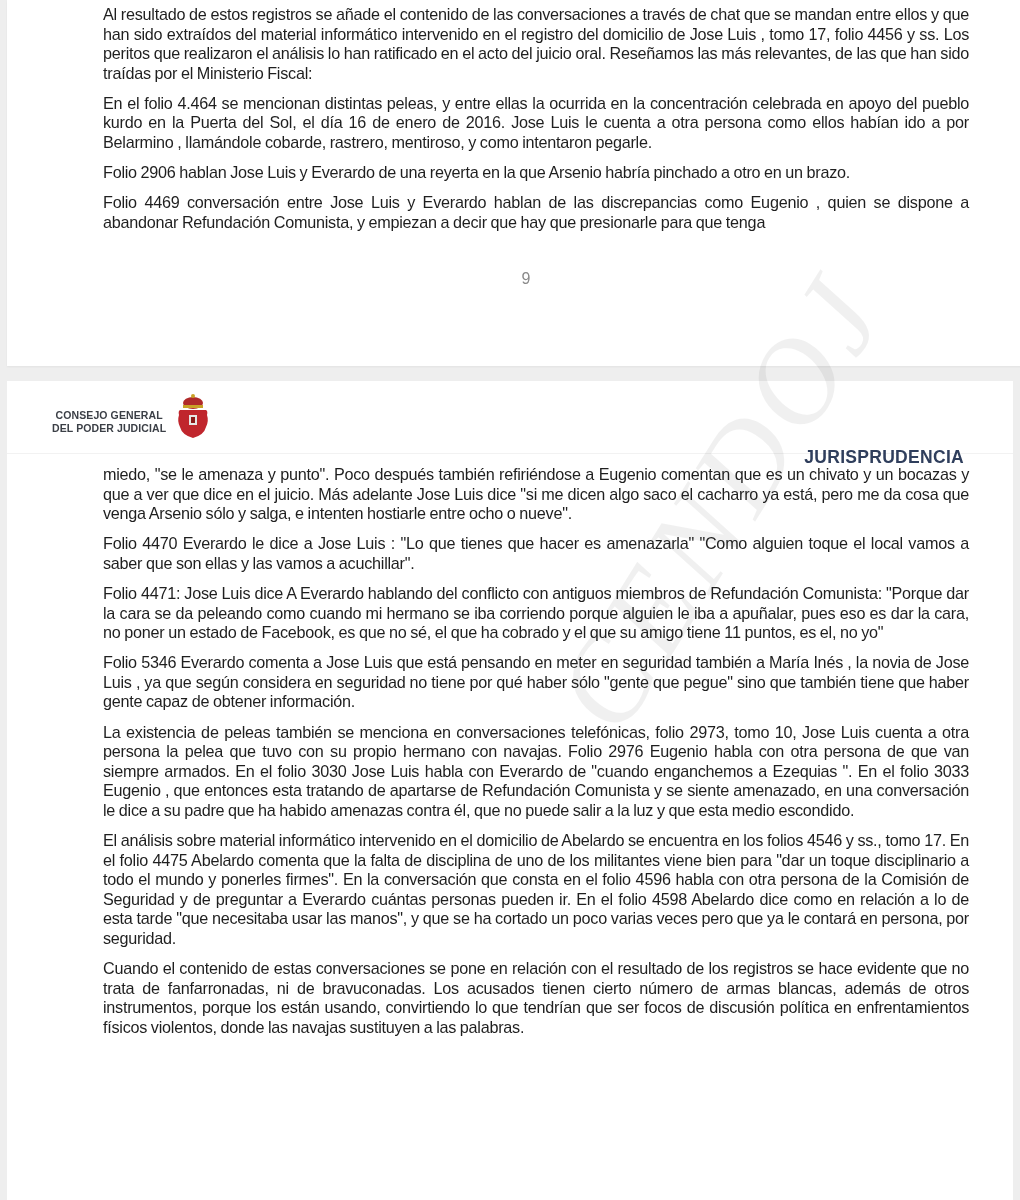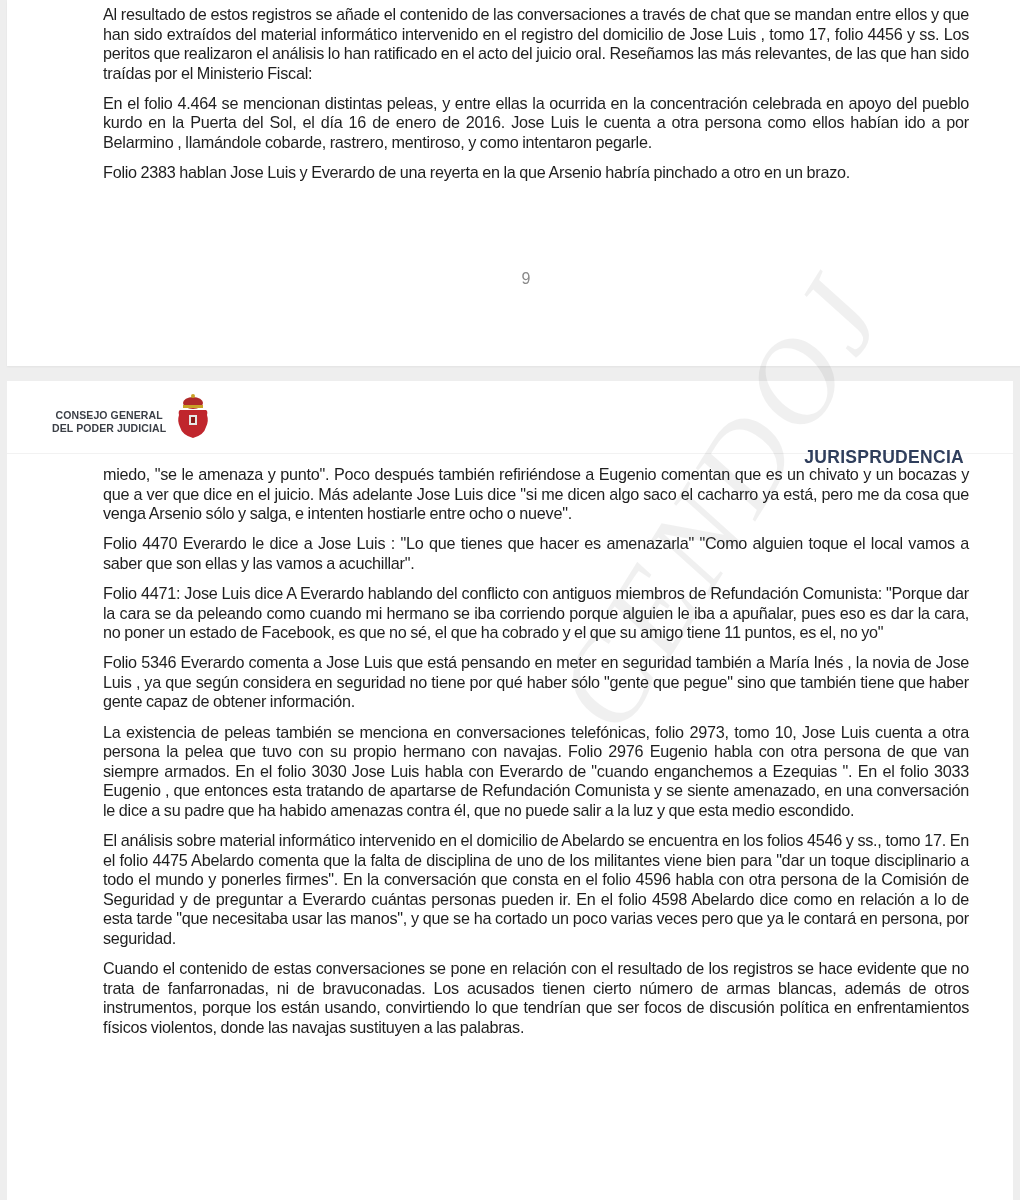--- a/index.html
+++ b/index.html
@@ -53,21 +53,22 @@
     white-space: nowrap; pointer-events: none; letter-spacing: 8px;
   }
 </style>
 </head>
 <body>
 
 <div class="page page-top">
   <div class="body-text">
     <p>Al resultado de estos registros se añade el contenido de las conversaciones a través de chat que se mandan entre ellos y que han sido extraídos del material informático intervenido en el registro del domicilio de  Jose Luis , tomo 17, folio 4456 y ss. Los peritos que realizaron el análisis lo han ratificado en el acto del juicio oral. Reseñamos las más relevantes, de las que han sido traídas por el Ministerio Fiscal:</p>
     <p>En el folio 4.464 se mencionan distintas peleas, y entre ellas la ocurrida en la concentración celebrada en apoyo del pueblo kurdo en la Puerta del Sol, el día 16 de enero de 2016.  Jose Luis  le cuenta a otra persona como ellos habían ido a por  Belarmino , llamándole cobarde, rastrero, mentiroso, y como intentaron pegarle.</p>
-    <p>Folio 2383 hablan  Jose Luis  y  Everardo  de una reyerta en la que  Arsenio  habría pinchado a otro en un brazo.</p>
+    <p>Folio 2906 hablan  Jose Luis  y  Everardo  de una reyerta en la que  Arsenio  habría pinchado a otro en un brazo.</p>
+    <p>Folio 4469 conversación entre  Jose Luis  y  Everardo  hablan de las discrepancias como  Eugenio , quien se dispone a abandonar Refundación Comunista, y empiezan a decir que hay que presionarle para que tenga</p>
   </div>
   <div class="page-number">9</div>
 </div>
 
 <div class="page page-bottom">
   <div class="header">
     <div class="logo-text">
       <div>CONSEJO GENERAL</div>
       <div>DEL PODER JUDICIAL</div>
     </div>

